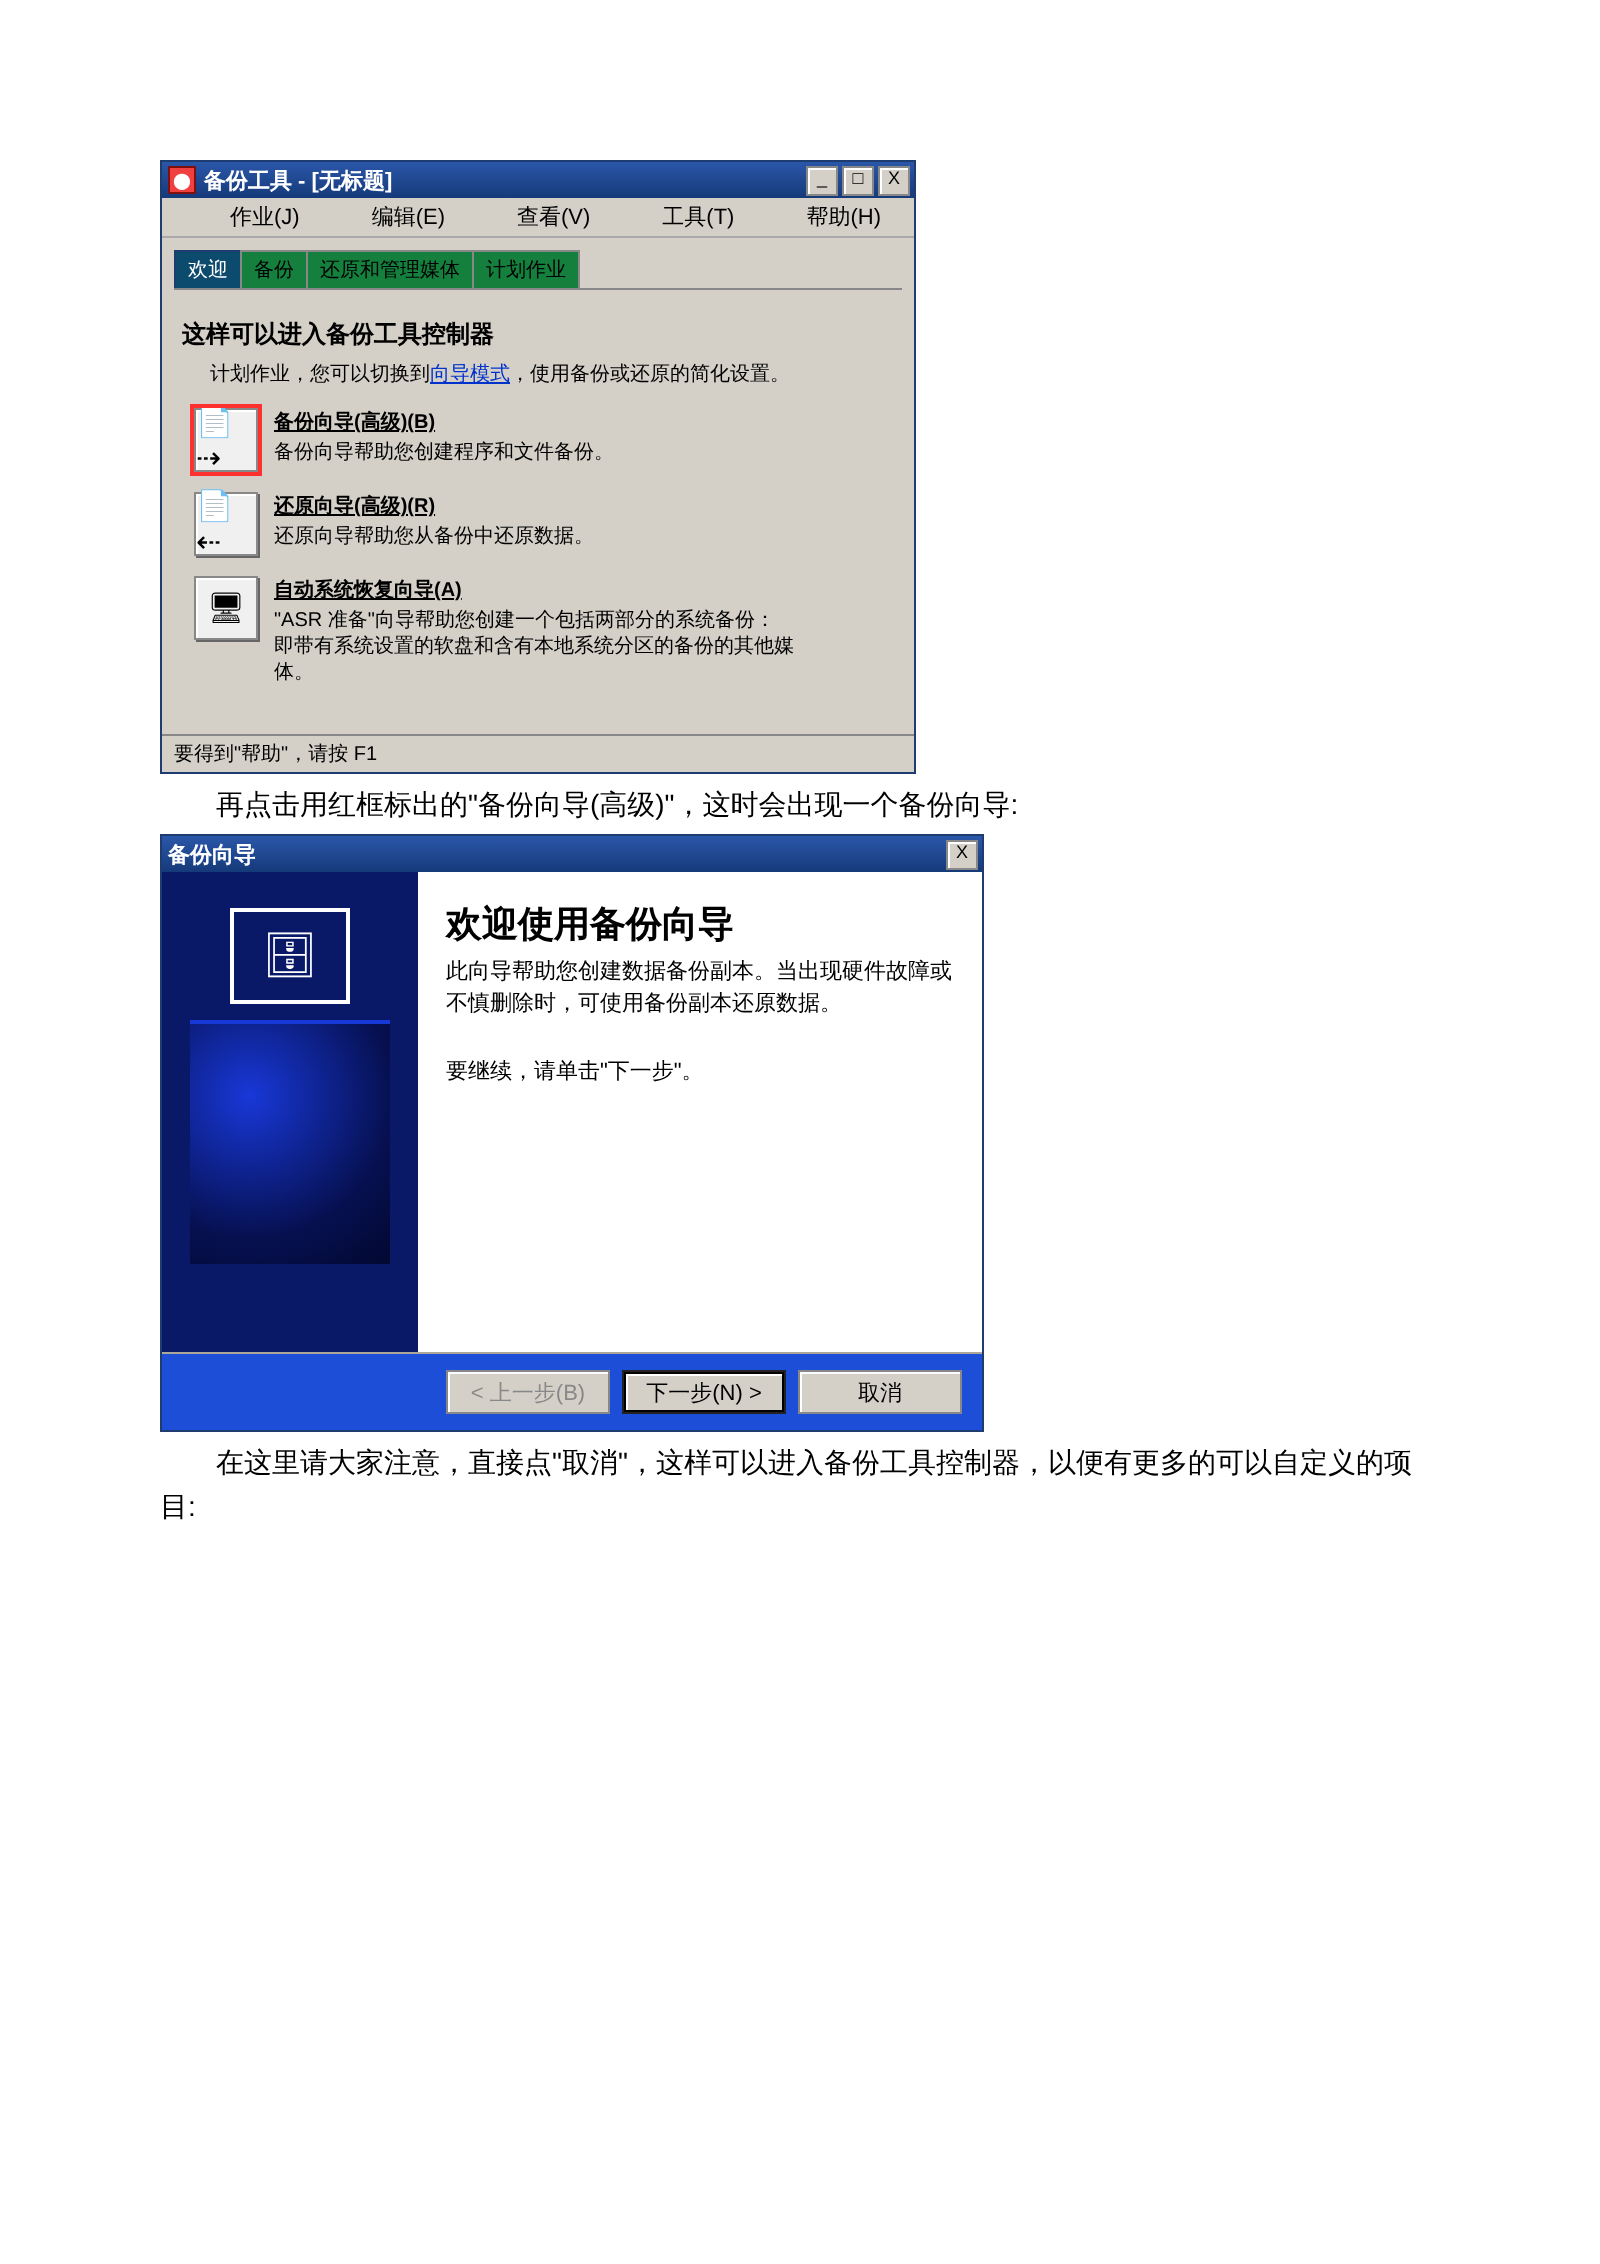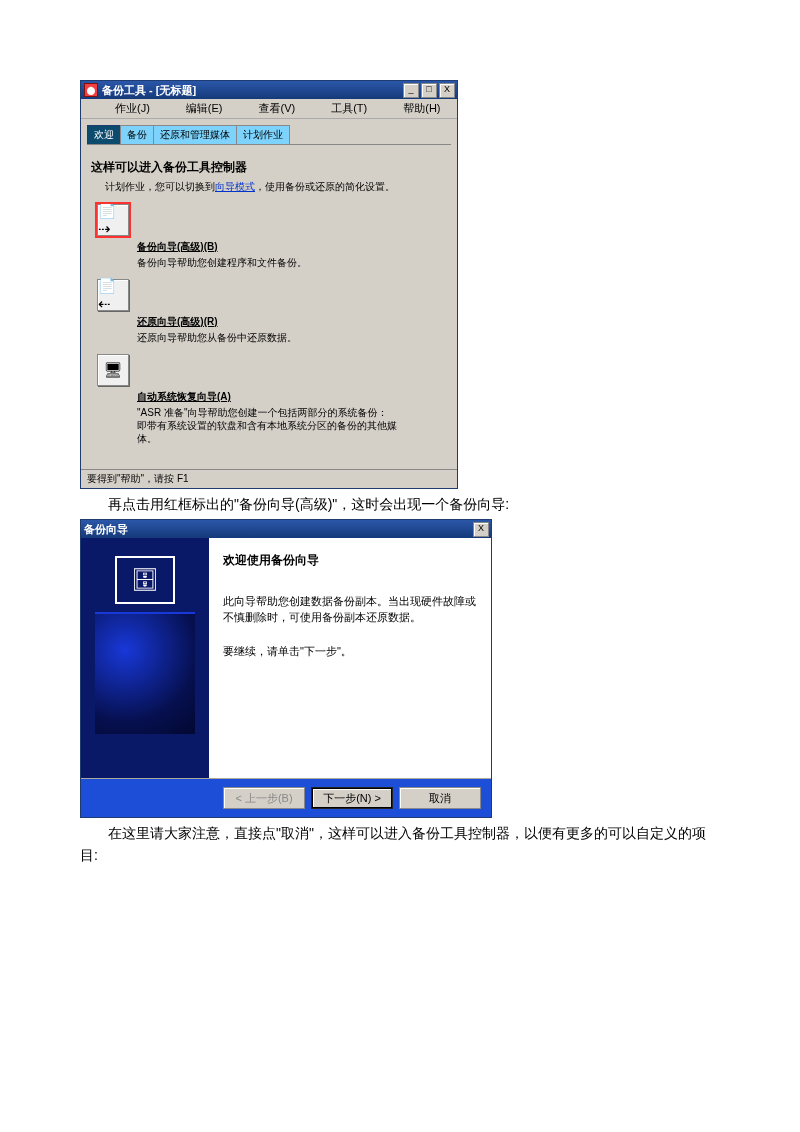--- a/index.html
+++ b/index.html
@@ -67,21 +67,21 @@
     padding: 6px;
     background: #d4d0c8;
   }
   .tabstrip {
     display: flex;
     border-bottom: 1px solid #888;
     margin-bottom: 8px;
   }
   .tab {
     padding: 2px 6px;
-    background: #7dd3fc;
+    background: #15803d;
     border: 1px solid #888;
     border-bottom: none;
     margin-right: -1px;
     font-size: 10px;
   }
   .tab.active {
     background: #0c4a6e;
     color: #fff;
     border-color: #1e3c70;
   }
@@ -111,21 +111,21 @@
     border: 1px solid #888;
     box-shadow: inset 1px 1px 0 #fff, 1px 1px 0 #666;
     background: #f0f0f0;
     display: flex; align-items: center; justify-content: center;
     font-size: 15px;
   }
   .opt-icon.hl {
     outline: 2px solid #ff3030;
     outline-offset: 0px;
   }
-  .opt-text { padding-top: 0px; margin-top: 36px; }
+  .opt-text { padding-top: 0px; }
   .opt-title {
     font-weight: bold;
     text-decoration: underline;
     font-size: 10px;
     margin-bottom: 2px;
   }
   .opt-desc {
     font-size: 10px;
     line-height: 13px;
     width: 260px;
@@ -177,22 +177,22 @@
     width: 100px; height: 120px;
     background: radial-gradient(circle at 30% 30%, #1838d8 0%, #061050 65%, #020830 100%);
     border-top: 2px solid #1838d8;
   }
   .right-panel {
     flex: 1;
     padding: 14px 14px 0 14px;
   }
   .wiz-title {
     font-weight: bold;
-    font-size: 12px;
-    margin-bottom: 24px;
+    font-size: 18px;
+    margin-bottom: 4px;
   }
   .wiz-text {
     font-size: 11px;
     line-height: 16px;
     margin-bottom: 18px;
   }
   .dlg-buttons {
     background: #1d4ed8;
     border-top: 1px solid #aca899;
     padding: 8px 10px;

